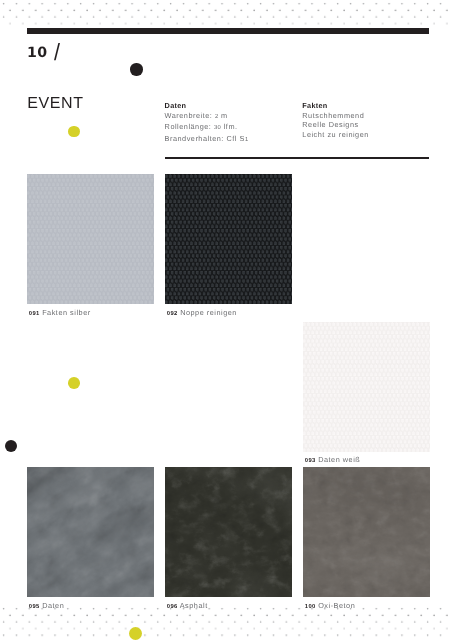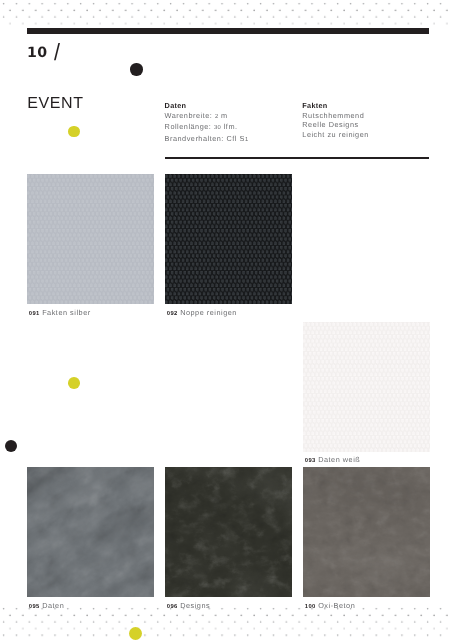--- a/index.html
+++ b/index.html
@@ -204,20 +204,20 @@
   <div class="lbl" style="left:304.8px;top:454.6px;">
     <span class="code"><i class="osf">093</i></span>
     <span>Daten weiß</span>
   </div>
   <div class="lbl" style="left:28.8px;top:600.6px;">
     <span class="code"><i class="osf">095</i></span>
     <span>Daten</span>
   </div>
   <div class="lbl" style="left:166.8px;top:600.6px;">
     <span class="code"><i class="osf">096</i></span>
-    <span>Designs</span>
+    <span>Asphalt</span>
   </div>
   <div class="lbl" style="left:304.8px;top:600.6px;">
     <span class="code"><i class="osf">100</i></span>
     <span>Oxi-Beton</span>
   </div>
 
 </div>
 
 </body></html>

